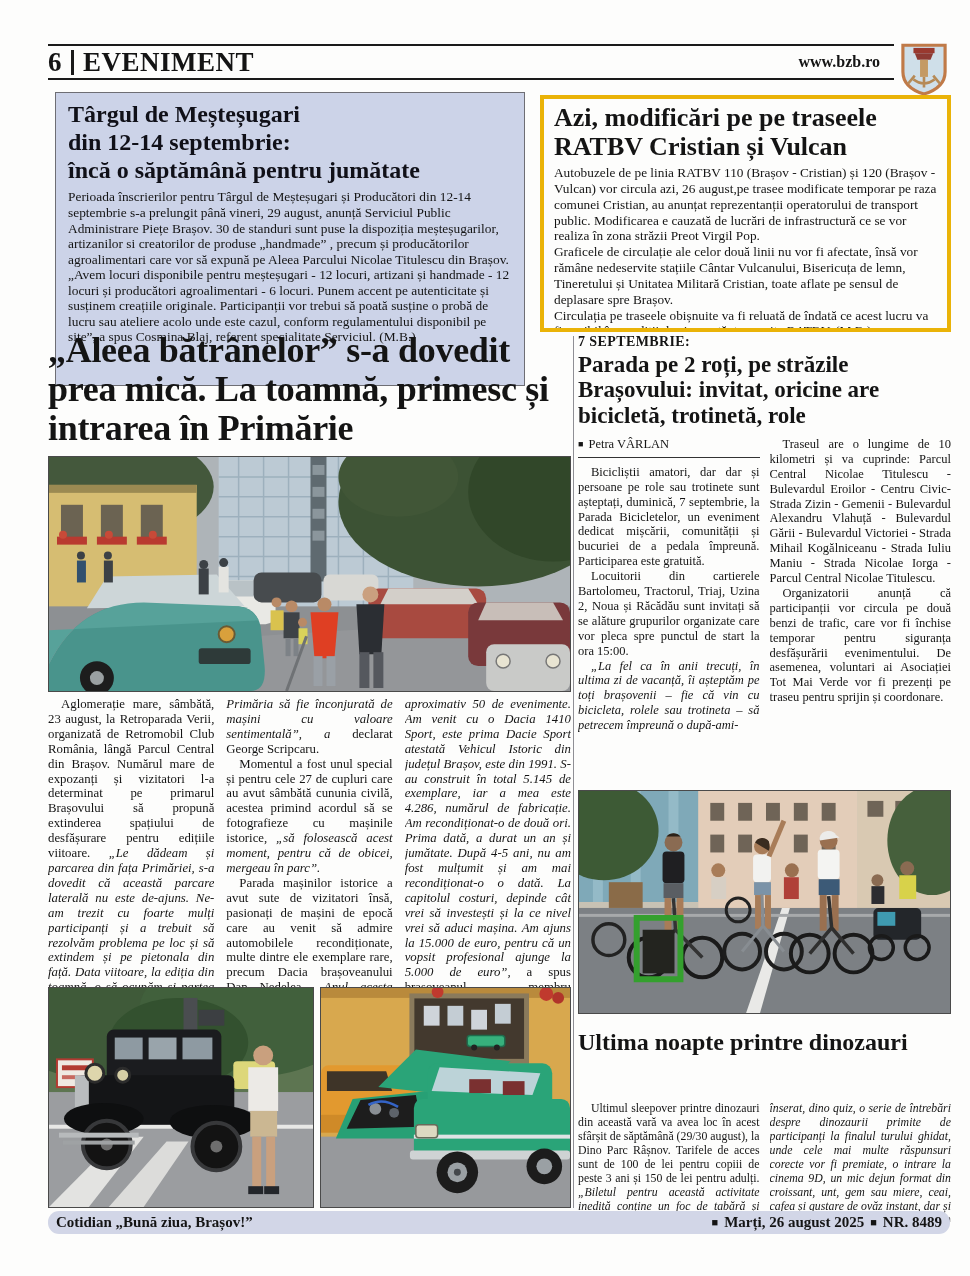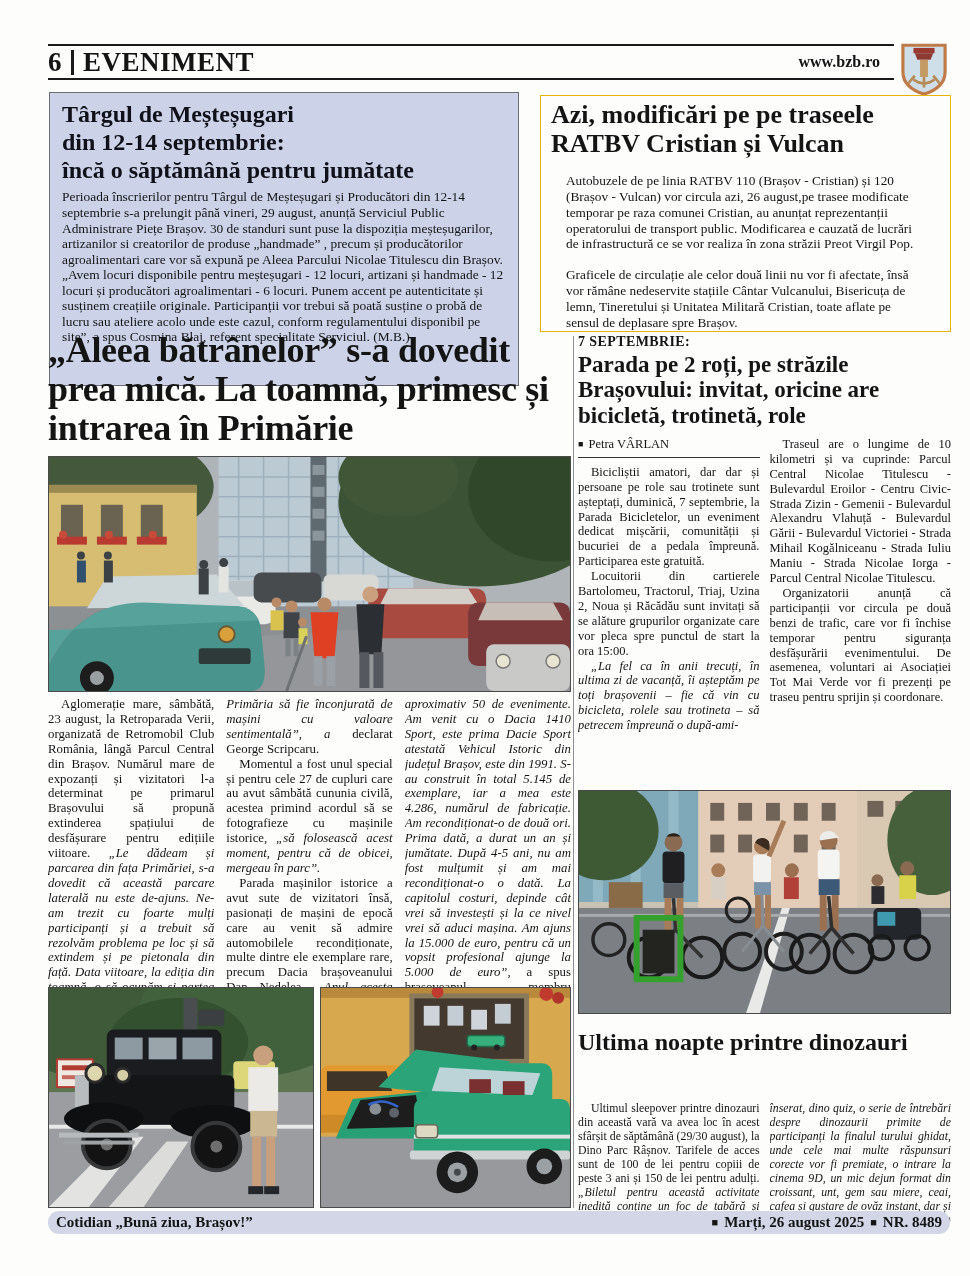--- a/index.html
+++ b/index.html
@@ -10,30 +10,30 @@
   .masthead{position:absolute;left:48px;top:44px;width:902px;height:36px;
             border-top:2px solid #1a1a1a;border-bottom:2px solid #1a1a1a;
             display:flex;align-items:center;justify-content:space-between;box-sizing:border-box;}
   .mast-left{display:flex;align-items:center;gap:9px;font-size:27px;font-weight:bold;letter-spacing:.5px;}
   .mast-pipe{width:3px;height:25px;background:#1a1a1a;}
   .site{font-size:16px;font-weight:bold;margin-right:70px;}
   .crest{position:absolute;left:894px;top:40px;width:60px;height:58px;background:#fdfdfc;}
   .crest svg{width:100%;height:100%;display:block;}
 
   
-  .box-article{position:absolute;left:49px;top:92px;width:470px;height:294px;background:#ccd3e8;
+  .box-article{position:absolute;left:55px;top:92px;width:470px;height:294px;background:#ccd3e8;
                border:1px solid #6e6e74;box-sizing:border-box;padding:8px 12px 6px;overflow:hidden;}
   .box-article h2{margin:0;font-size:24px;line-height:1.16;color:#101018;}
   .box-article h2 span{display:block;}
   .box-article .body{margin:5px 0 0;font-size:13.4px;line-height:1.16;text-align:left;}
 
-  .ratbv{position:absolute;left:540px;top:95px;width:411px;height:237px;border:1px solid #eab308;
+  .ratbv{position:absolute;left:540px;top:95px;width:411px;height:237px;border:4px solid #eab308;
          box-sizing:border-box;padding:5px 10px;overflow:hidden;}
   .ratbv h2{margin:0 0 4px;font-size:26px;line-height:1.1;}
-  .ratbv .paras p{margin:15px;font-size:13.3px;line-height:1.19;text-align:left;}
+  .ratbv .paras p{margin:0;font-size:13.3px;line-height:1.19;text-align:left;}
 
   
   .headline{position:absolute;left:48px;top:331px;width:528px;margin:0;
             font-size:36px;line-height:1.08;font-weight:bold;letter-spacing:-.3px;}
   .photo{position:absolute;border:1px solid #4a4a4a;box-sizing:border-box;overflow:hidden;background:#cfcfcf;}
   .photo svg{display:block;width:100%;height:100%;}
   #photo-main{left:48px;top:456px;width:523px;height:236px;}
   #photo-vintage{left:48px;top:987px;width:266px;height:221px;}
   #photo-dacia{left:320px;top:987px;width:251px;height:221px;}
   #photo-cyclists{left:578px;top:790px;width:373px;height:224px;}

